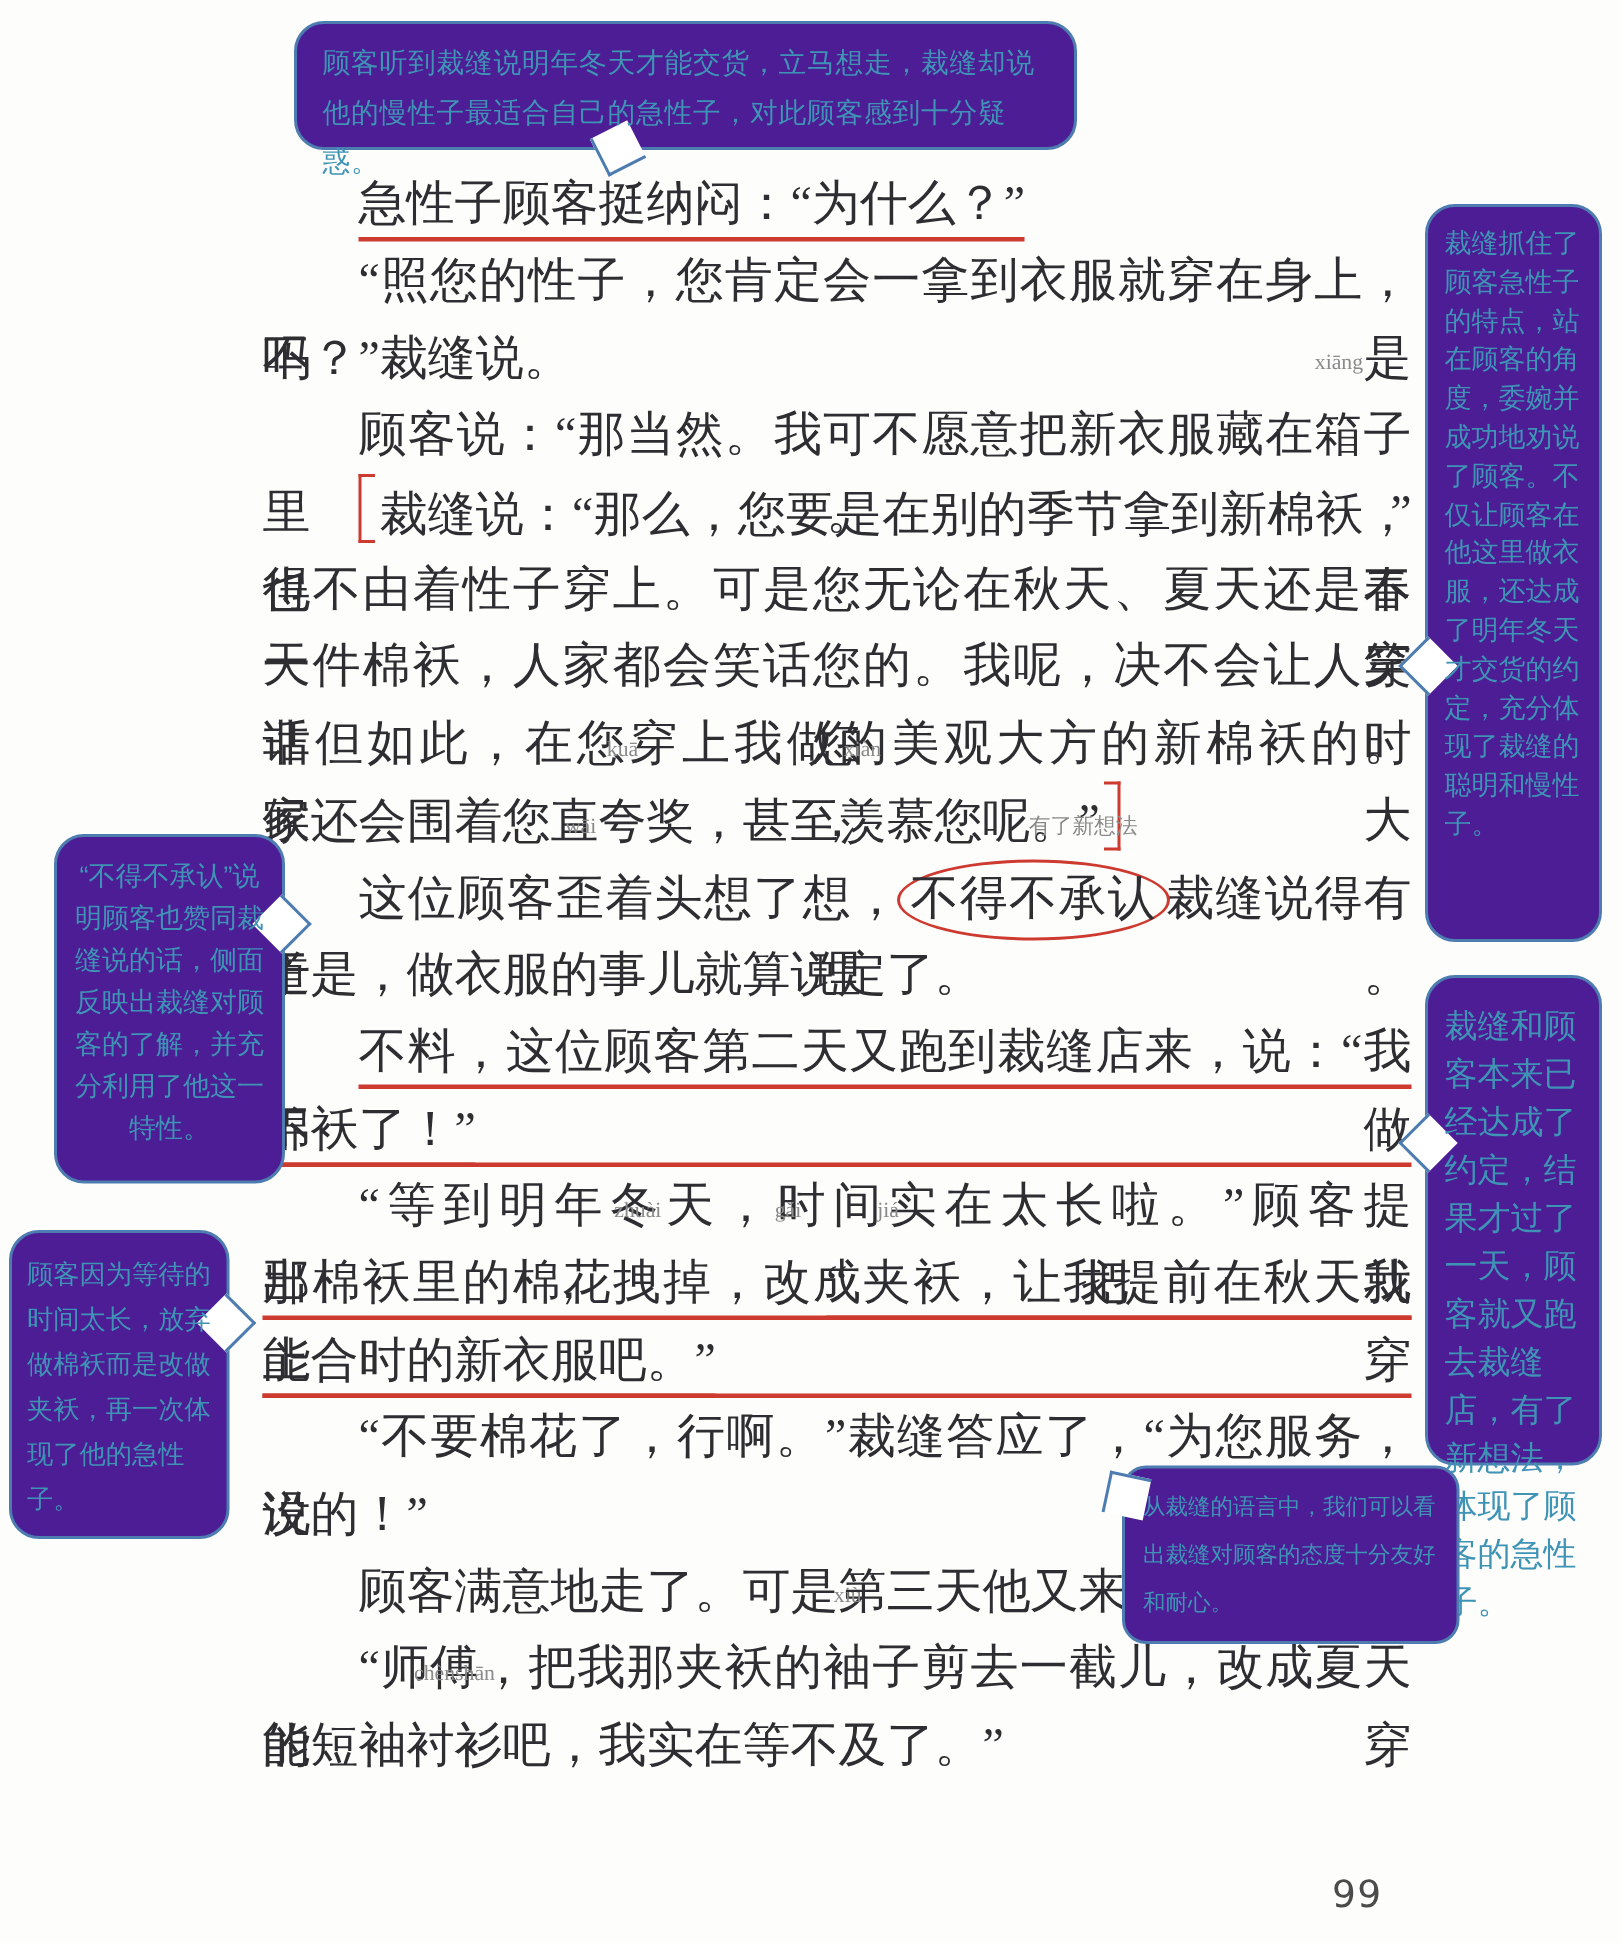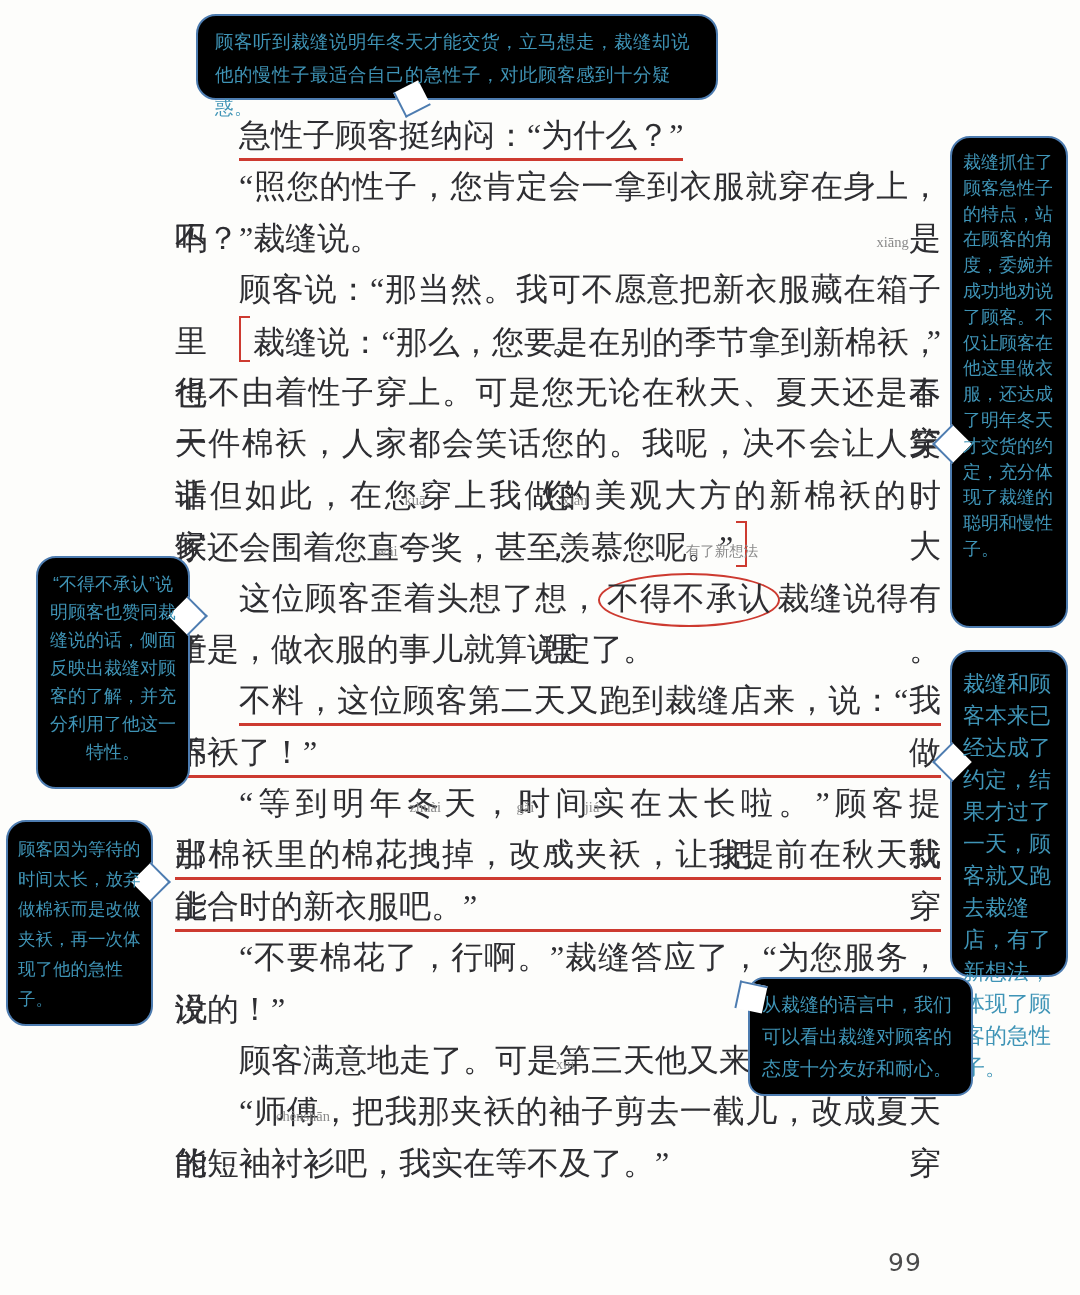--- a/index.html
+++ b/index.html
@@ -22,21 +22,21 @@
       color:#8a8a8a;letter-spacing:0;line-height:14px;white-space:nowrap;text-indent:0;}
 
   
   .u{border-bottom:3px solid #cd3a30;padding-bottom:5px;}
   .circ{border:2.5px solid #cd3a30;border-radius:50%;padding:5px 7px 9px;margin:0 -3px;}
   .bro,.brc{display:inline-block;width:9px;height:42px;vertical-align:-9px;text-indent:0;}
   .bro{border-left:2.5px solid #cd3a30;border-top:2.5px solid #cd3a30;border-bottom:2.5px solid #cd3a30;margin-right:3px;}
   .brc{border-right:2.5px solid #cd3a30;border-top:2.5px solid #cd3a30;border-bottom:2.5px solid #cd3a30;margin-left:3px;}
 
   
-  .bubble{position:absolute;background:#000000;border:2px solid #4d7cb0;border-radius:20px;
+  .bubble{position:absolute;background:#4c1d95;border:2px solid #4d7cb0;border-radius:20px;
           color:#3f94b6;font-family:"Liberation Sans",sans-serif;z-index:5;
           box-sizing:border-box;}
   .bubble .txt{position:relative;z-index:2;}
   .tail{position:absolute;width:26px;height:26px;background:#fff;z-index:1;}
   .tail.down {border-right:2px solid #4d7cb0;border-bottom:2px solid #4d7cb0;transform:rotate(63deg);}
   .tail.right{border-top:2px solid #4d7cb0;border-right:2px solid #4d7cb0;transform:rotate(45deg);}
   .tail.left {border-left:2px solid #4d7cb0;border-bottom:2px solid #4d7cb0;transform:rotate(45deg);}
   .tail.upleft{border-left:2px solid #4d7cb0;border-top:2px solid #4d7cb0;transform:rotate(12deg);}
 
   .b-top      {left:196px;top:14px;width:522px;height:86px;padding:9px 17px;
@@ -53,21 +53,21 @@
 
   .b-left-low {left:6px;top:820px;width:147px;height:206px;padding:12px 10px;
                font-size:17.5px;line-height:30px;}
   .b-left-low .tail{right:-14px;top:46px;}
 
   .b-right-mid{left:950px;top:650px;width:118px;height:327px;padding:16px 11px;
                font-size:22px;line-height:32px;}
   .b-right-mid .tail{left:-14px;top:96px;}
 
   .b-bottom   {left:748px;top:977px;width:225px;height:119px;padding:10px 12px;
-               font-size:19px;line-height:32px;border-radius:16px;}
+               font-size:15px;line-height:32px;border-radius:16px;}
   .b-bottom .tail{left:-13px;top:4px;}
 
   
   .pagenum{position:absolute;left:888px;top:1248px;font-family:"DejaVu Sans",sans-serif;
            font-size:25px;color:#4b4b4b;letter-spacing:1px;}
 </style>
 </head>
 <body>
 
 <div class="page">

